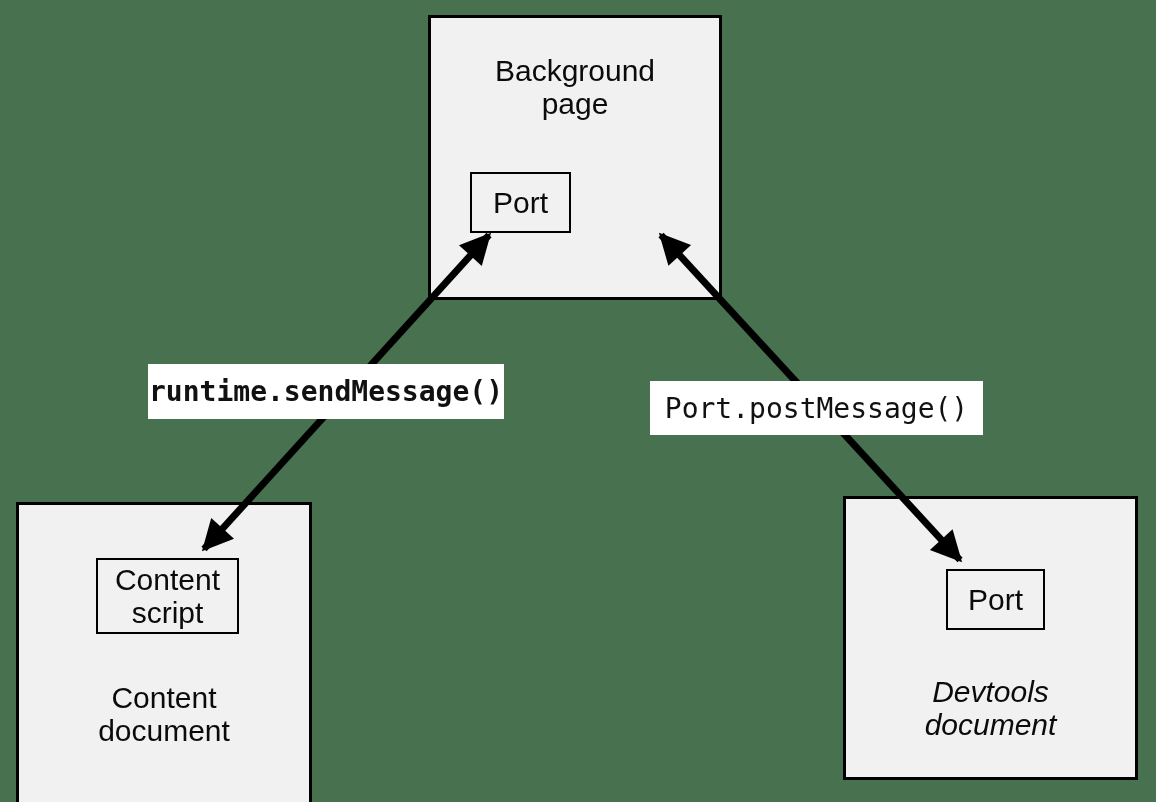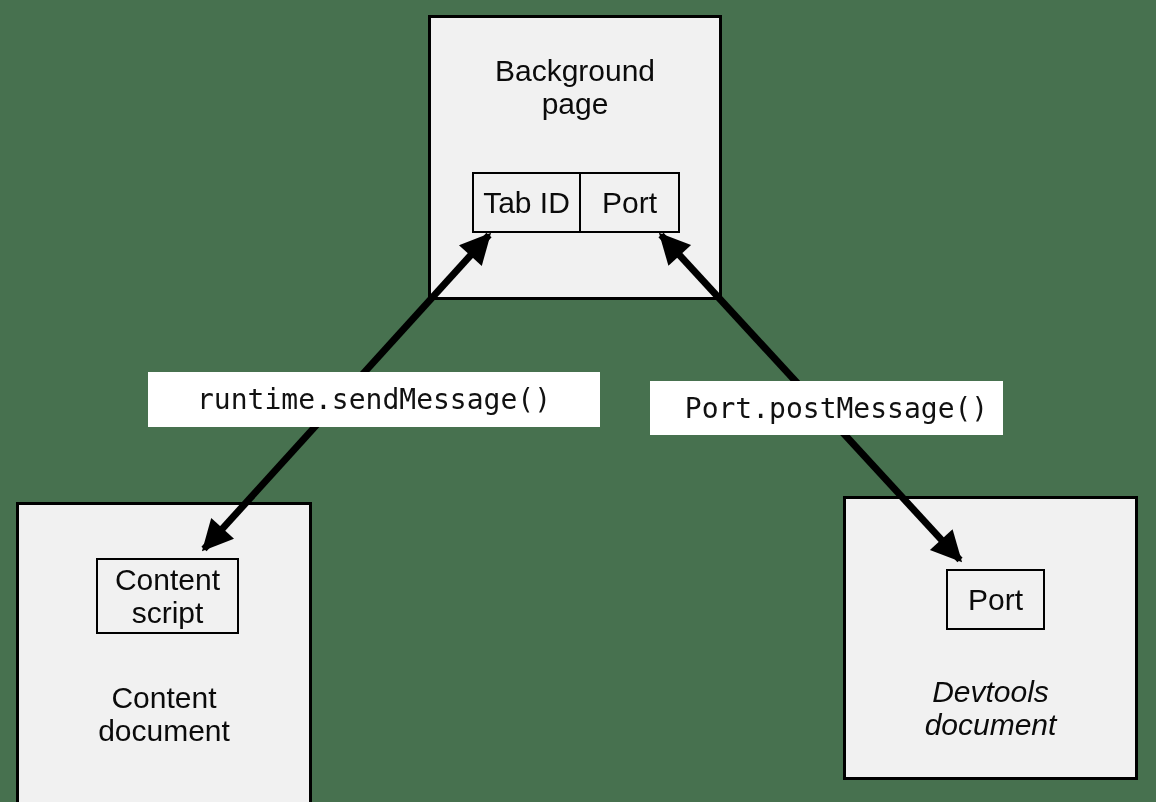--- a/index.html
+++ b/index.html
@@ -92,33 +92,32 @@
     background: #FFFFFF;
     z-index: 3;
     display: flex;
     align-items: center;
     justify-content: center;
     font-family: "DejaVu Sans Mono", "Liberation Mono", monospace;
     font-size: 28px;
     color: #111;
     white-space: nowrap;
   }
-  .edge-label-runtime { left: 148px; top: 372px; width: 452px; height: 55px; }
-  .edge-label-port    { left: 650px; top: 381px; width: 333px; height: 54px; padding-left: 20px; }
+  .edge-label-runtime { left: 148px; top: 364px; width: 356px; height: 55px; font-weight: bold; }
+  .edge-label-port    { left: 650px; top: 381px; width: 333px; height: 54px; }
 </style>
 </head>
 <body>
 
 <div class="canvas" style="background: rgb(71, 113, 79);">
 
   <div class="node bg-page">
     <div class="node-title">Background
 page</div>
     <div class="slot-row">
-      <div class="slot slot-tab-id">Tab ID</div>
       <div class="slot slot-port">Port</div>
     </div>
   </div>
 
   <div class="node content-doc">
     <div class="inner-box content-script-box">Content
 script</div>
     <div class="node-title">Content
 document</div>
   </div>

